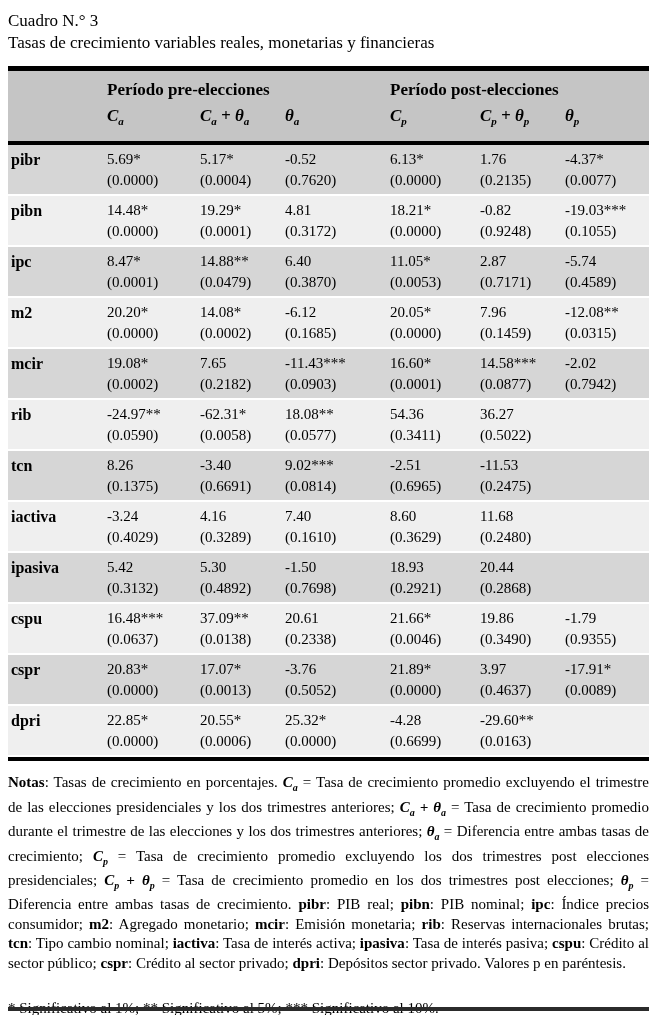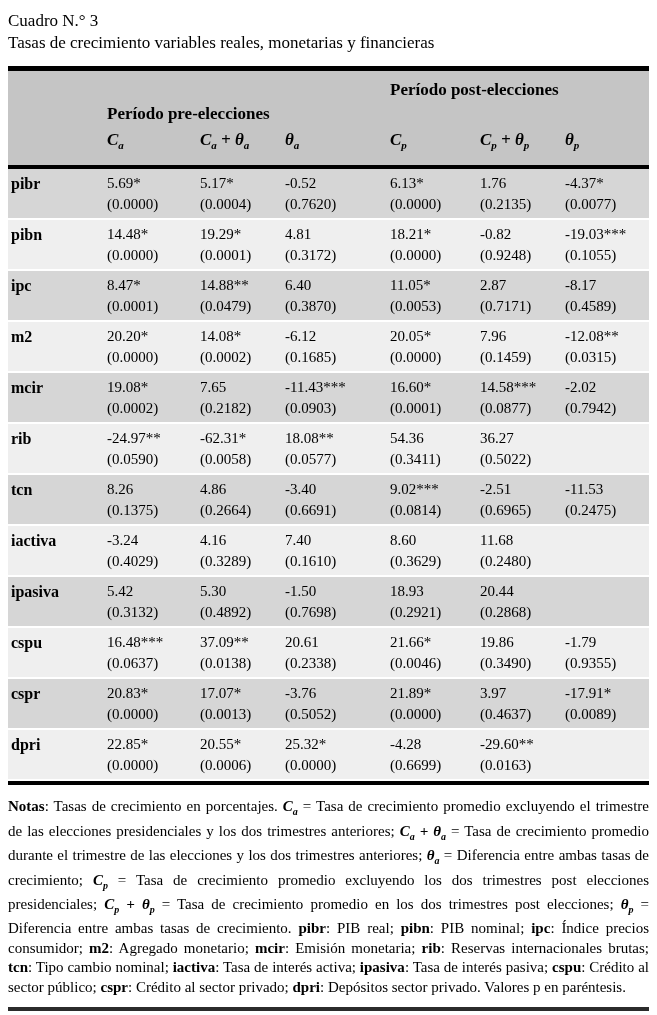--- a/index.html
+++ b/index.html
@@ -38,22 +38,22 @@
 <div class="page">
 
   <div class="title">Cuadro N.° 3</div>
   <div class="title">Tasas de crecimiento variables reales, monetarias y financieras</div>
 
   <div class="tablewrap">
     <div class="toprule"></div>
 
     <div class="header">
       <div class="grid7">
+        <span class="hgroup hg-pre">Período pre-elecciones</span>
         <span class="hgroup hg-post">Período post-elecciones</span>
-        <span class="hgroup hg-pre">Período pre-elecciones</span>
       </div>
       <div class="grid7" id="hdr-cols">
           <div></div>
           <div class="hcell math">C<sub>a</sub></div>
           <div class="hcell math">C<sub>a</sub> + θ<sub>a</sub></div>
           <div class="hcell math">θ<sub>a</sub></div>
           <div class="hcell math">C<sub>p</sub></div>
           <div class="hcell math">C<sub>p</sub> + θ<sub>p</sub></div>
           <div class="hcell math">θ<sub>p</sub></div>
         </div>
@@ -130,21 +130,21 @@
           </div>
           <div>
             <div class="val">11.05*</div>
             <div class="pval">(0.0053)</div>
           </div>
           <div>
             <div class="val">2.87</div>
             <div class="pval">(0.7171)</div>
           </div>
           <div>
-            <div class="val">-8.17</div>
+            <div class="val">-5.74</div>
             <div class="pval">(0.4589)</div>
           </div>
         </div>
         <div class="trow grid7 light">
           <div class="rlabel">m2</div>
           <div>
             <div class="val">20.20*</div>
             <div class="pval">(0.0000)</div>
           </div>
           <div>
@@ -218,24 +218,20 @@
             <div class="pval">(0.5022)</div>
           </div>
         </div>
         <div class="trow grid7 dark">
           <div class="rlabel">tcn</div>
           <div>
             <div class="val">8.26</div>
             <div class="pval">(0.1375)</div>
           </div>
           <div>
-            <div class="val">4.86</div>
-            <div class="pval">(0.2664)</div>
-          </div>
-          <div>
             <div class="val">-3.40</div>
             <div class="pval">(0.6691)</div>
           </div>
           <div>
             <div class="val">9.02***</div>
             <div class="pval">(0.0814)</div>
           </div>
           <div>
             <div class="val">-2.51</div>
             <div class="pval">(0.6965)</div>

